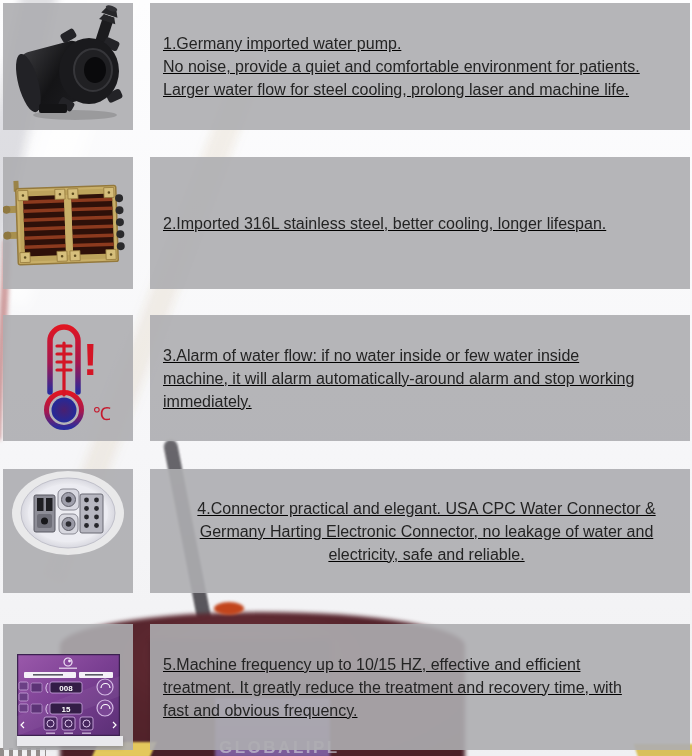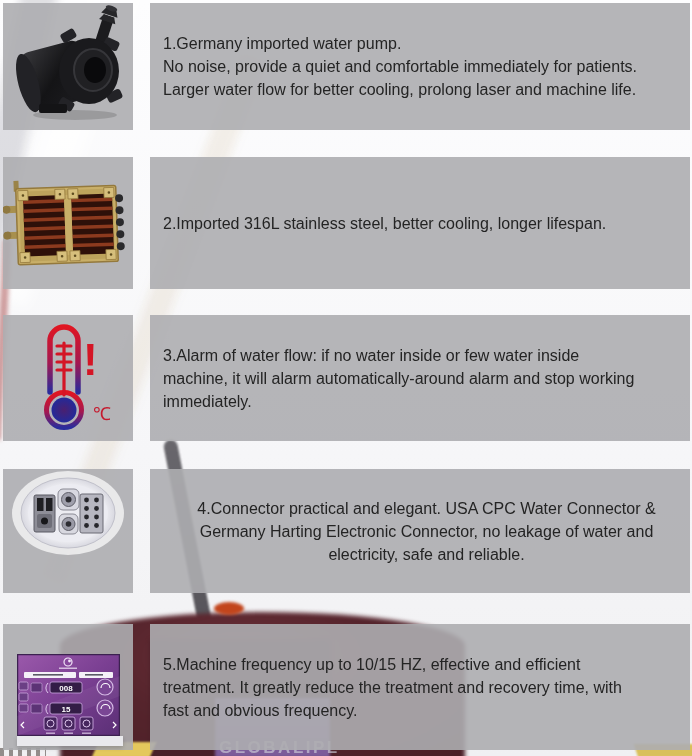--- a/index.html
+++ b/index.html
@@ -19,21 +19,21 @@
   .machine-core{left:150px;top:640px;width:180px;height:120px;background:#4a2029;filter:blur(2px);}
   .machine-screen-bg{left:215px;top:698px;width:115px;height:60px;background:linear-gradient(180deg,#8a6aa8,#7a5a98);filter:blur(1.5px);}
   .machine-dot{left:214px;top:602px;width:30px;height:13px;background:#c2451c;border-radius:50%;filter:blur(1.5px);}
   .yellow-strip-left{left:95px;top:742px;width:58px;height:16px;background:#e4c85c;transform:skewX(-24deg);filter:blur(1px);}
   .yellow-strip-right{left:636px;top:744px;width:60px;height:14px;background:#d9c05a;transform:skewX(18deg);filter:blur(1px);}
   .bottom-ticks{left:0;top:748px;width:46px;height:8px;
     background:repeating-linear-gradient(90deg,rgba(70,60,55,.55) 0 4px,rgba(0,0,0,0) 4px 9px);filter:blur(.5px);}
   .watermark{left:219px;top:738px;font-size:17px;font-weight:bold;letter-spacing:2.5px;
     color:rgba(206,206,216,.65);z-index:1;}
   
-  .panel{position:absolute;z-index:2;background:rgba(173,173,176,.9);}
+  .panel{position:absolute;z-index:2;background:rgba(173,173,176,.9);text-decoration:underline;}
   .icon-panel{left:3px;width:130px;display:flex;align-items:center;justify-content:center;}
   .text-panel{left:150px;width:540px;display:flex;flex-direction:column;justify-content:center;
     padding-left:13px;box-sizing:border-box;}
   .text-panel .line{font-size:16px;line-height:23px;color:#242424;white-space:nowrap;}
   .r1{top:3px;height:127px;}
   .r2{top:157px;height:132px;}
   .r3{top:315px;height:126px;}
   .r4{top:469px;height:124px;text-align:center;}
   .r5{top:624px;height:126px;}
   svg{display:block;}
@@ -86,22 +86,22 @@
         <rect x="56" y="96" width="15" height="10" rx="3" transform="rotate(30 63 101)"></rect>
       </g>
       <ellipse cx="86" cy="68" rx="30" ry="33" fill="#1a1a1d"></ellipse>
       <ellipse cx="90" cy="67" rx="19" ry="21" fill="#202023" stroke="#36363a" stroke-width="2"></ellipse>
       <ellipse cx="92" cy="67" rx="11" ry="13" fill="#0a0a0c"></ellipse>
       <rect x="36" y="101" width="28" height="9" rx="2" fill="#141416"></rect>
     </svg>
   </div>
   <div class="panel text-panel r1">
     <div class="line">1.Germany imported water pump.</div>
-    <div class="line">No noise, provide a quiet and comfortable immediately for patients.</div>
-    <div class="line">Larger water flow for better cooling, prolong laser and machine life.</div>
+    <div class="line">No noise, provide a quiet and comfortable environment for patients.</div>
+    <div class="line">Larger water flow for steel cooling, prolong laser and machine life.</div>
   </div>
 
   <div class="panel icon-panel r2">
     <svg width="130" height="127" viewBox="0 0 130 127">
       <g transform="rotate(-2 65 65)">
         <rect x="2" y="44" width="16" height="7" rx="2" fill="#a8904e"></rect>
           <circle cx="4" cy="47.5" r="4" fill="#8f7840"></circle>
         <rect x="2" y="70" width="16" height="7" rx="2" fill="#a8904e"></rect>
           <circle cx="4" cy="73.5" r="4" fill="#8f7840"></circle>
         <rect x="12" y="19" width="5" height="11" fill="#9a8348"></rect>

